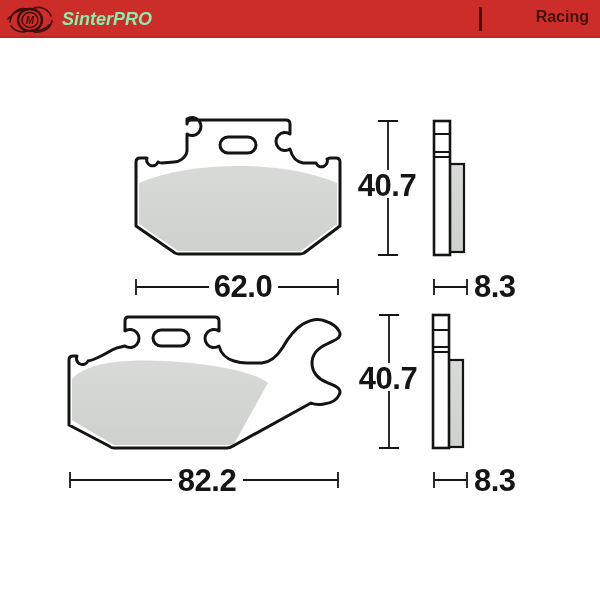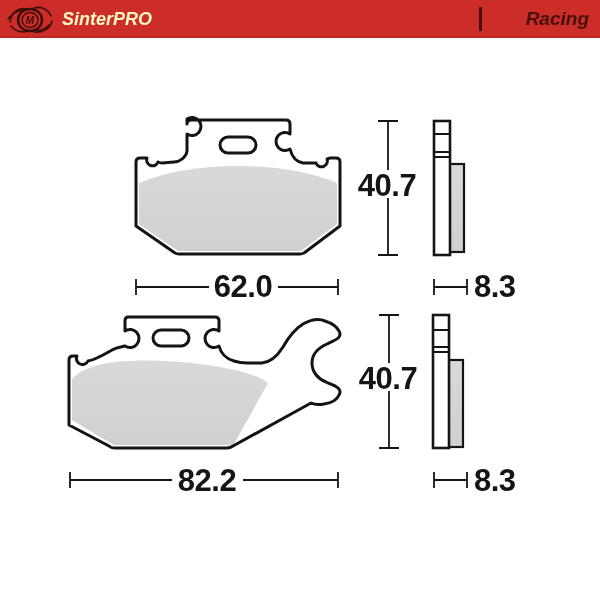--- a/index.html
+++ b/index.html
@@ -8,29 +8,29 @@
     font-family:"Liberation Sans", sans-serif;overflow:hidden;
   }
   .header{
     position:absolute;left:0;top:0;width:600px;height:36px;
     background:#cc2d28;border-bottom:2px solid #bd2621;
   }
   .logo{position:absolute;left:7px;top:3px;}
   .brand{
     position:absolute;left:62px;top:9px;
     font-size:18px;font-weight:bold;font-style:italic;
-    color:#fef9c3;letter-spacing:0px;
+    color:#86efac;letter-spacing:0px;
   }
   .divider{
     position:absolute;left:479px;top:7px;width:3px;height:24px;
     background:#45110b;
   }
   .edition{
     position:absolute;right:11px;top:8px;
-    font-size:19px;font-weight:bold;font-style:italic;
+    font-size:16px;font-weight:bold;
     color:#45110b;
   }
   .drawing{position:absolute;left:0;top:0;width:600px;height:600px;}
   .plate{fill:#ffffff;stroke:#141414;stroke-width:3;stroke-linejoin:round;}
   .friction{fill:url(#fric);stroke:none;}
   .slot{fill:#ffffff;stroke:#141414;stroke-width:3;}
   .sideplate{fill:#ffffff;stroke:#141414;stroke-width:2.6;}
   .sidefric{fill:url(#fric);stroke:#141414;stroke-width:2.2;}
   .sideline{stroke:#141414;stroke-width:2;}
   .dim{stroke:#161616;stroke-width:1.8;fill:none;}

